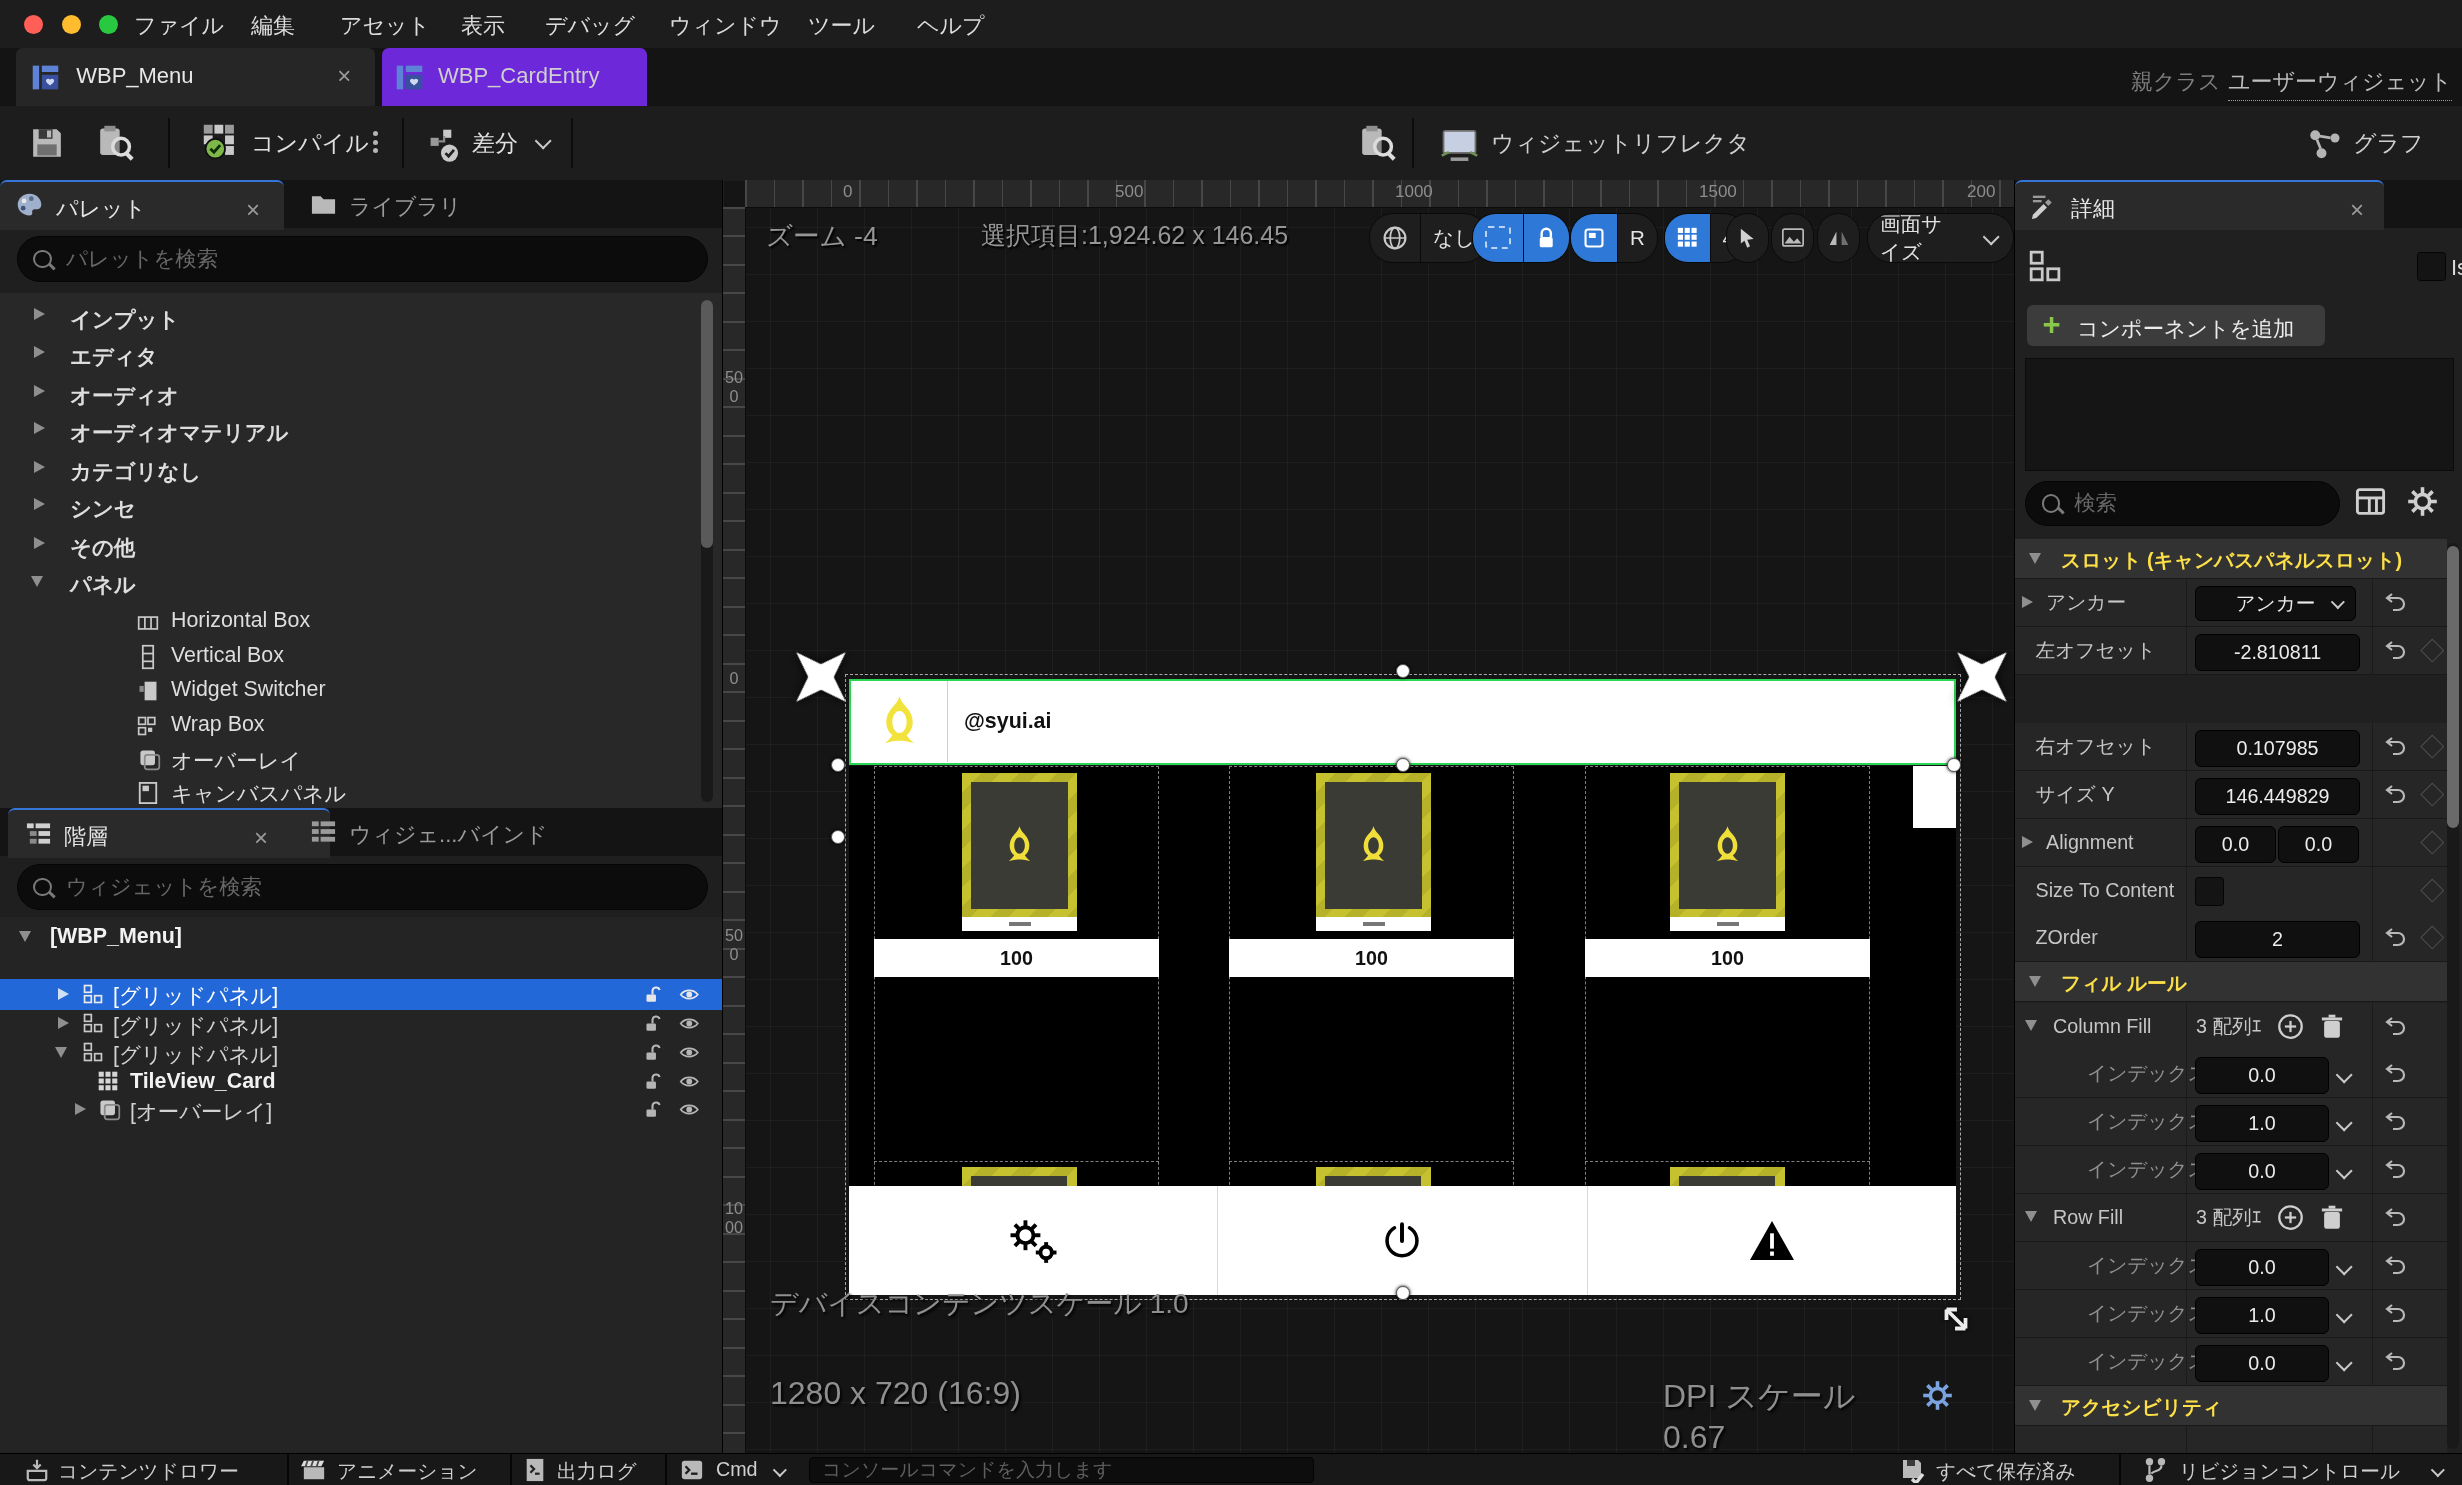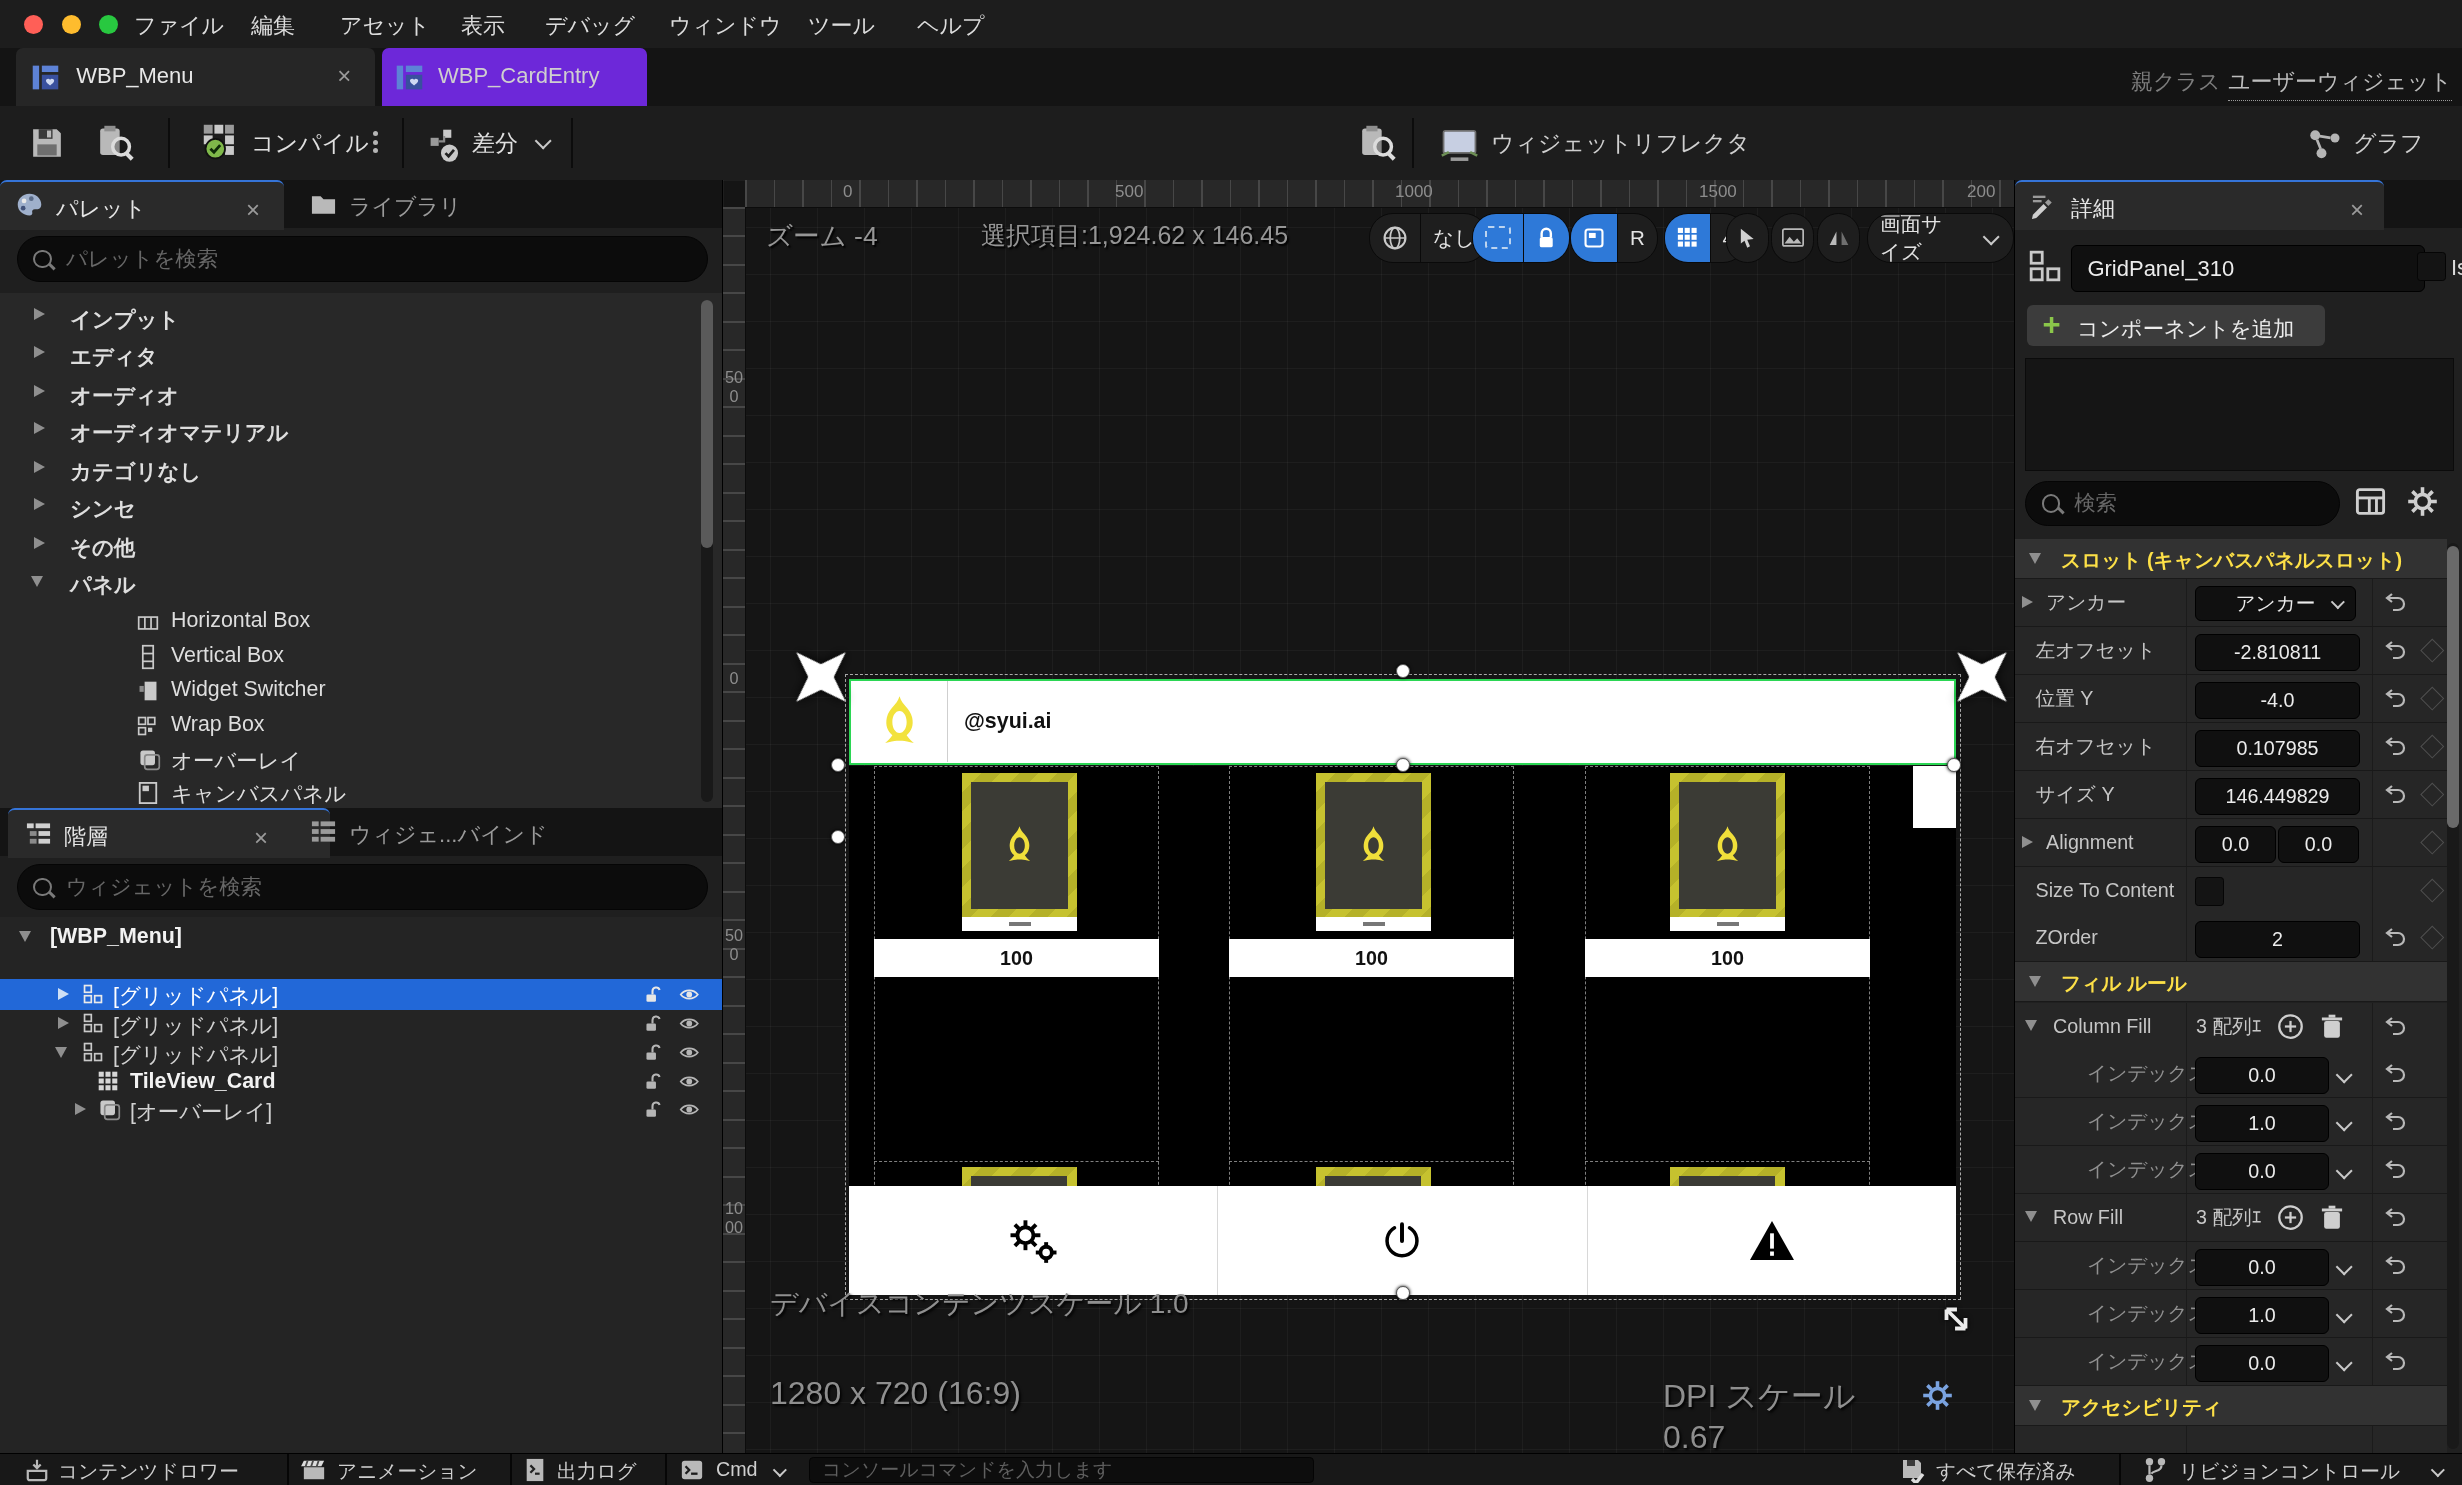--- a/index.html
+++ b/index.html
@@ -745,21 +745,20 @@
       </div>
     </div>
 
     <svg class="abs" style="left:12px;top:68px" width="36" height="36" viewBox="0 0 26 26">
         <g fill="none" stroke="#c9c9c9" stroke-width="2">
           <rect x="3" y="3" width="8" height="8"></rect>
           <rect x="3" y="15" width="8" height="8"></rect>
           <rect x="15" y="15" width="8" height="8"></rect>
         </g>
       </svg>
-    <input class="vin" style="left: 56px; top: 65px; width: 335px; height: 43px; text-align: left; padding-left: 15.4px; font-size: 22px;" value="GridPanel_310">
     <span class="chk" style="left:402px;top:72px"></span>
     <span class="abs" style="left:436px;top:75px;font-size:22px;color:#dcdcdc">Is</span>
 
     <div class="abs" style="left:12px;top:125px;width:298px;height:41px;background:#3c3c3c;border-radius:6px">
       <span class="abs" style="left:15.4px;top:1.7px;font-size:31px;color:#8ac64a;font-weight:bold">+</span>
       <span class="abs" style="left:50px;top:8.5px;font-size:21.4px;color:#ececec">コンポーネントを追加</span>
     </div>
     <div class="abs" style="left:10.3px;top:178px;width:427px;height:111px;background:#151515;border:0.9px solid #0b0b0b"></div>
 
     <div class="pill" style="left:10.3px;top:301px;width:282px;height:43px">
@@ -806,31 +805,20 @@
       <span class="dlab">左オフセット</span>
       <input class="vin" style="left: 180px; top: 6.8px; width: 159px; height: 33px;" value="-2.810811">
       <svg class="rev" style="left:369px" width="24" height="24" viewBox="0 0 24 24">
           <g stroke="#b8b8b8" stroke-width="2.2" fill="none">
             <path d="M8 4 L3 8 L8 12"></path>
             <path d="M3 8 H14 a6 6 0 0 1 0 12 H9"></path>
           </g>
         </svg>
       <span class="diam" style="left:409px"></span>
     </div>
-    <div class="drow" style="top:495px">
-      <span class="dlab">位置 Y</span>
-      <input class="vin" style="left: 180px; top: 6.8px; width: 159px; height: 33px;" value="-4.0">
-      <svg class="rev" style="left:369px" width="24" height="24" viewBox="0 0 24 24">
-          <g stroke="#b8b8b8" stroke-width="2.2" fill="none">
-            <path d="M8 4 L3 8 L8 12"></path>
-            <path d="M3 8 H14 a6 6 0 0 1 0 12 H9"></path>
-          </g>
-        </svg>
-      <span class="diam" style="left:409px"></span>
-    </div>
     <div class="drow" style="top:543px">
       <span class="dlab">右オフセット</span>
       <input class="vin" style="left: 180px; top: 6.8px; width: 159px; height: 33px;" value="0.107985">
       <svg class="rev" style="left:369px" width="24" height="24" viewBox="0 0 24 24">
           <g stroke="#b8b8b8" stroke-width="2.2" fill="none">
             <path d="M8 4 L3 8 L8 12"></path>
             <path d="M3 8 H14 a6 6 0 0 1 0 12 H9"></path>
           </g>
         </svg>
       <span class="diam" style="left:409px"></span>

